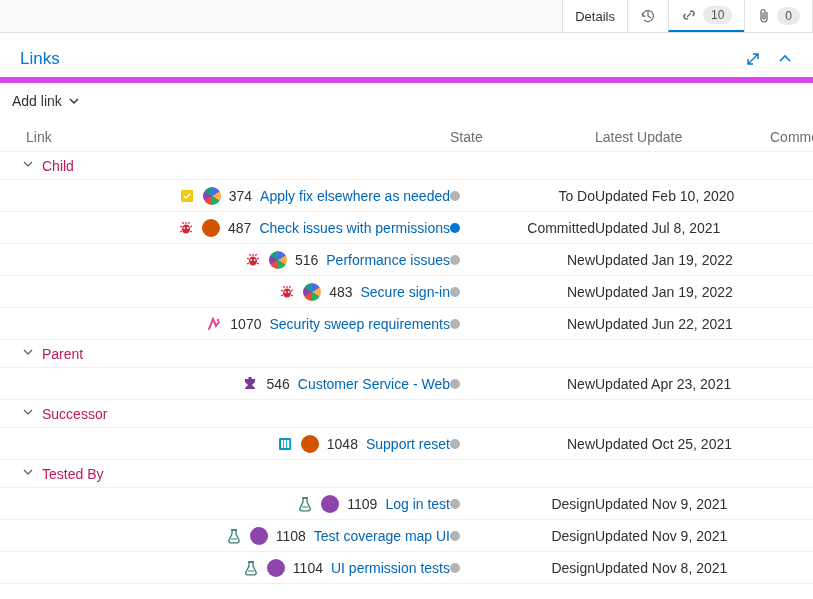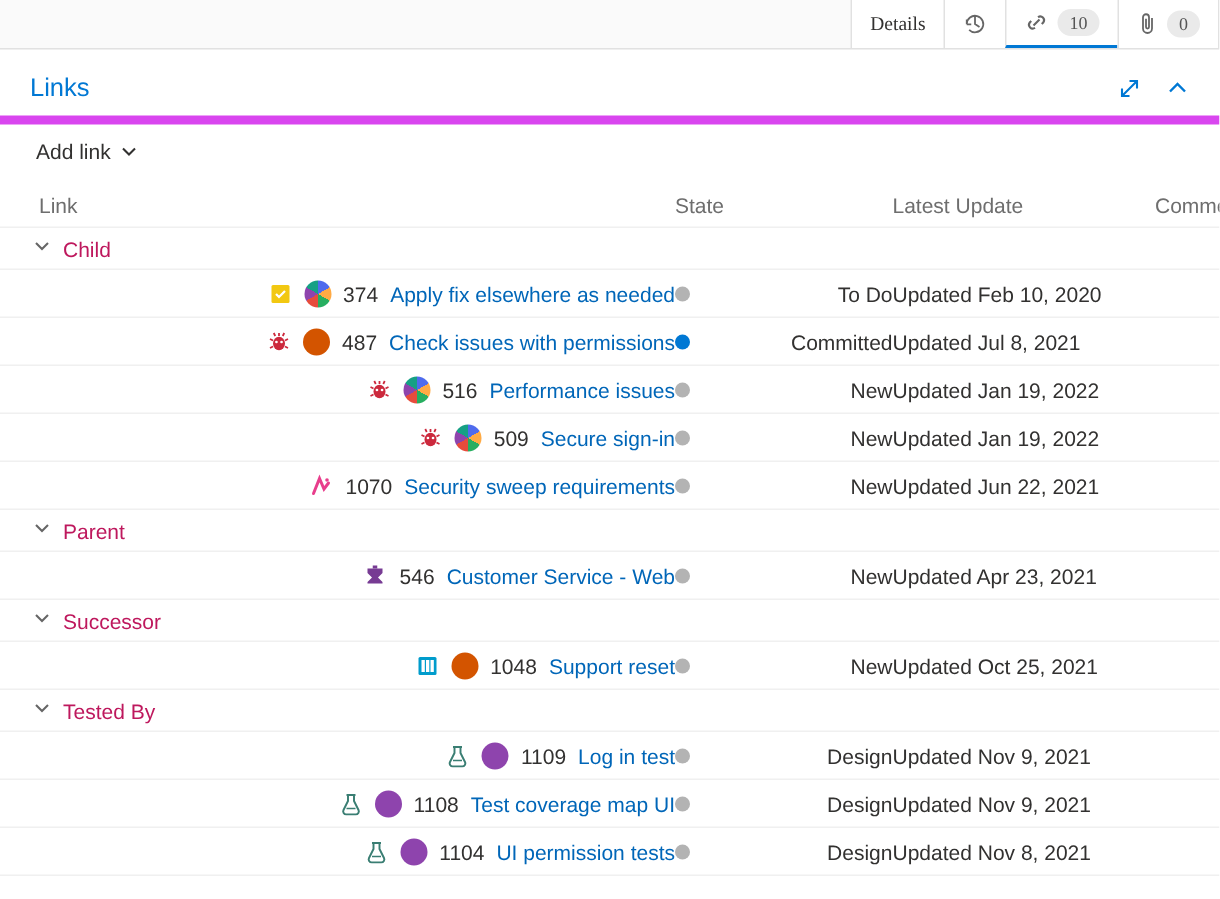--- a/index.html
+++ b/index.html
@@ -22,21 +22,20 @@
   }
   .tab {
     display: flex;
     align-items: center;
     padding: 0 12px;
     border-left: 1px solid #e1e1e1;
     background: #fff;
     font-size: 13px;
     gap: 6px;
     cursor: pointer;
-    font-family: Liberation Serif, serif;
   }
   .tab .badge {
     background: #eaeaea;
     color: #555;
     border-radius: 10px;
     padding: 0 8px;
     font-size: 12px;
     line-height: 18px;
   }
   .tab.active { border-bottom: 2px solid #0078d4; }
@@ -54,21 +53,21 @@
   .section-title {
     color: #0078d4;
     font-size: 17px;
     font-weight: 400;
   }
   .header-icons { display: flex; gap: 16px; color: #0078d4; }
   .header-icons span { cursor: pointer; }
 
   
   .addlink-row {
-    padding: 10px 24px 14px 24px;
+    padding: 10px 24px 14px 12px;
   }
   .addlink-btn {
     display: inline-flex;
     align-items: center;
     gap: 6px;
     font-size: 14px;
     cursor: pointer;
   }
 
   
@@ -278,21 +277,21 @@
           <div class="c1">
             <span class="wi-icon">
               <svg width="16" height="16" viewBox="0 0 16 16">
                 <ellipse cx="8" cy="9" rx="4" ry="4.5" fill="#cc293d"></ellipse>
                 <path d="M8 4 v-2 M4 7l-2-1 M12 7l2-1 M4 11l-2 1 M12 11l2 1 M5.5 4l-1-2 M10.5 4l1-2" stroke="#cc293d" stroke-width="1.2"></path>
                 <circle cx="6.3" cy="8" r="0.9" fill="#fff"></circle>
                 <circle cx="9.7" cy="8" r="0.9" fill="#fff"></circle>
               </svg>
             </span>
             <span class="avatar striped"></span>
-            <span class="id">509</span>
+            <span class="id">483</span>
             <span class="title">Secure sign-in</span>
           </div>
           <div class="c2">
             <span class="state-dot "></span>
             <span>New</span>
           </div>
           <div class="c3">Updated Jan 19, 2022</div>
           <div class="c4"></div>
         </div>
         <div class="itemrow">

